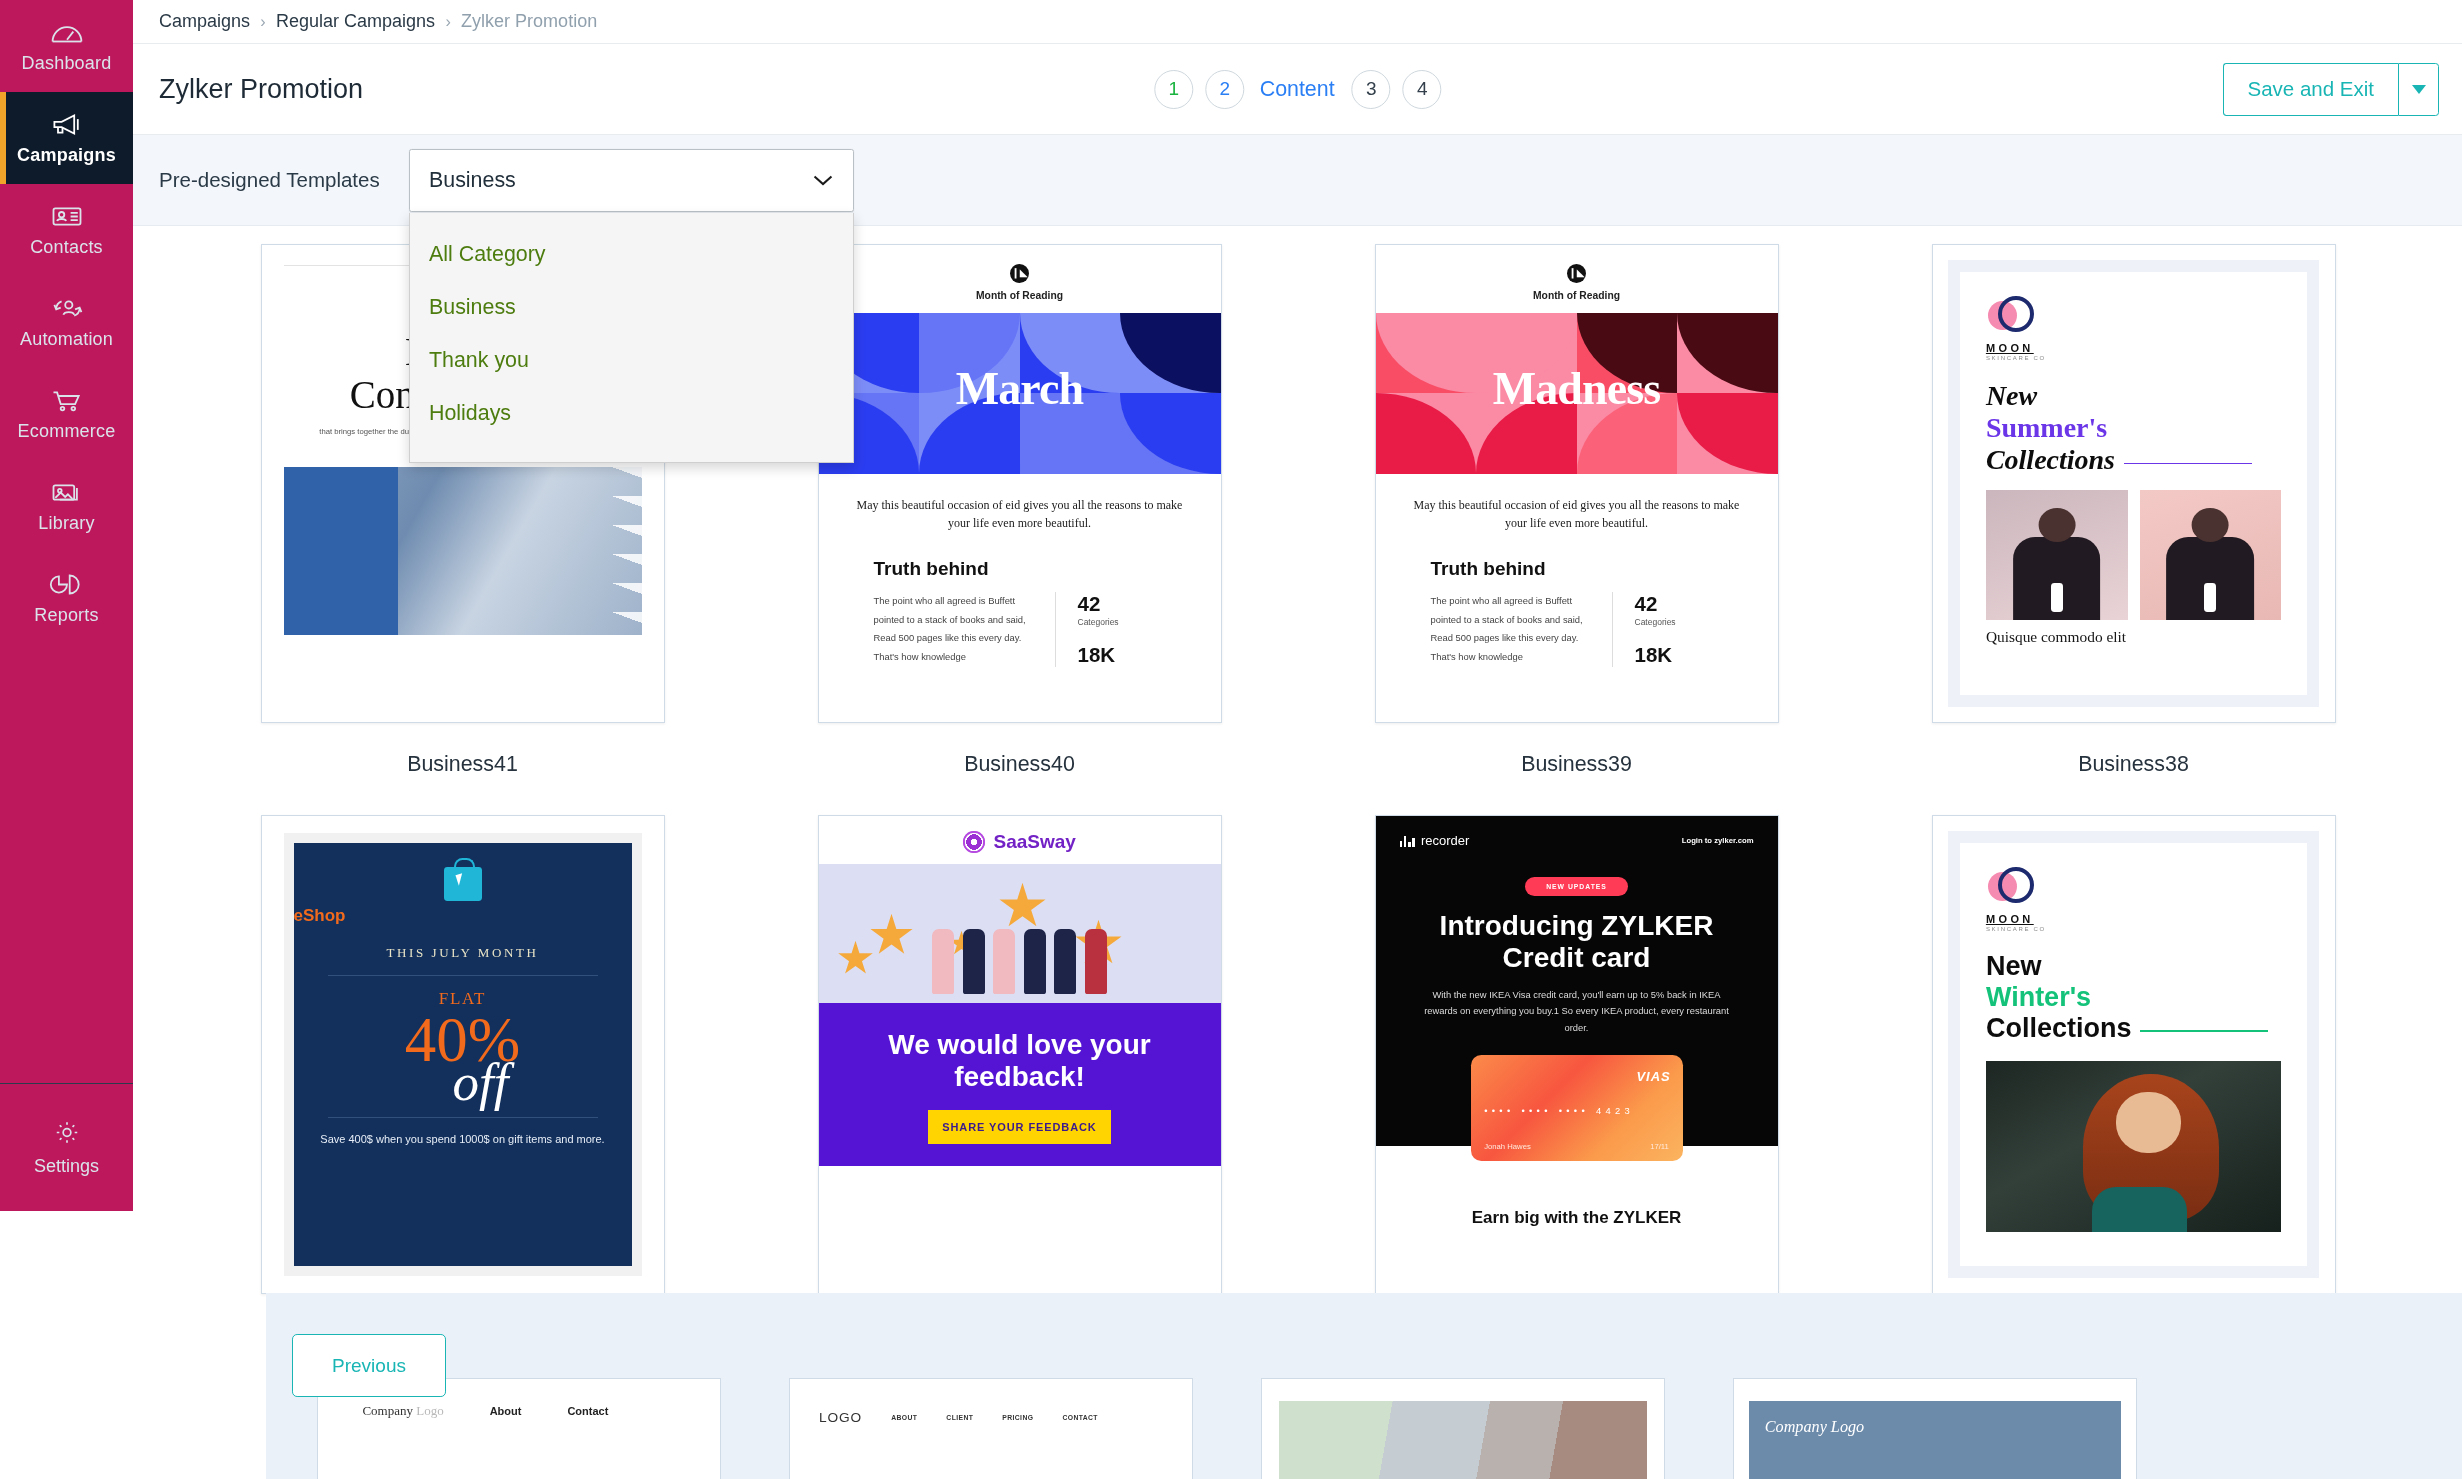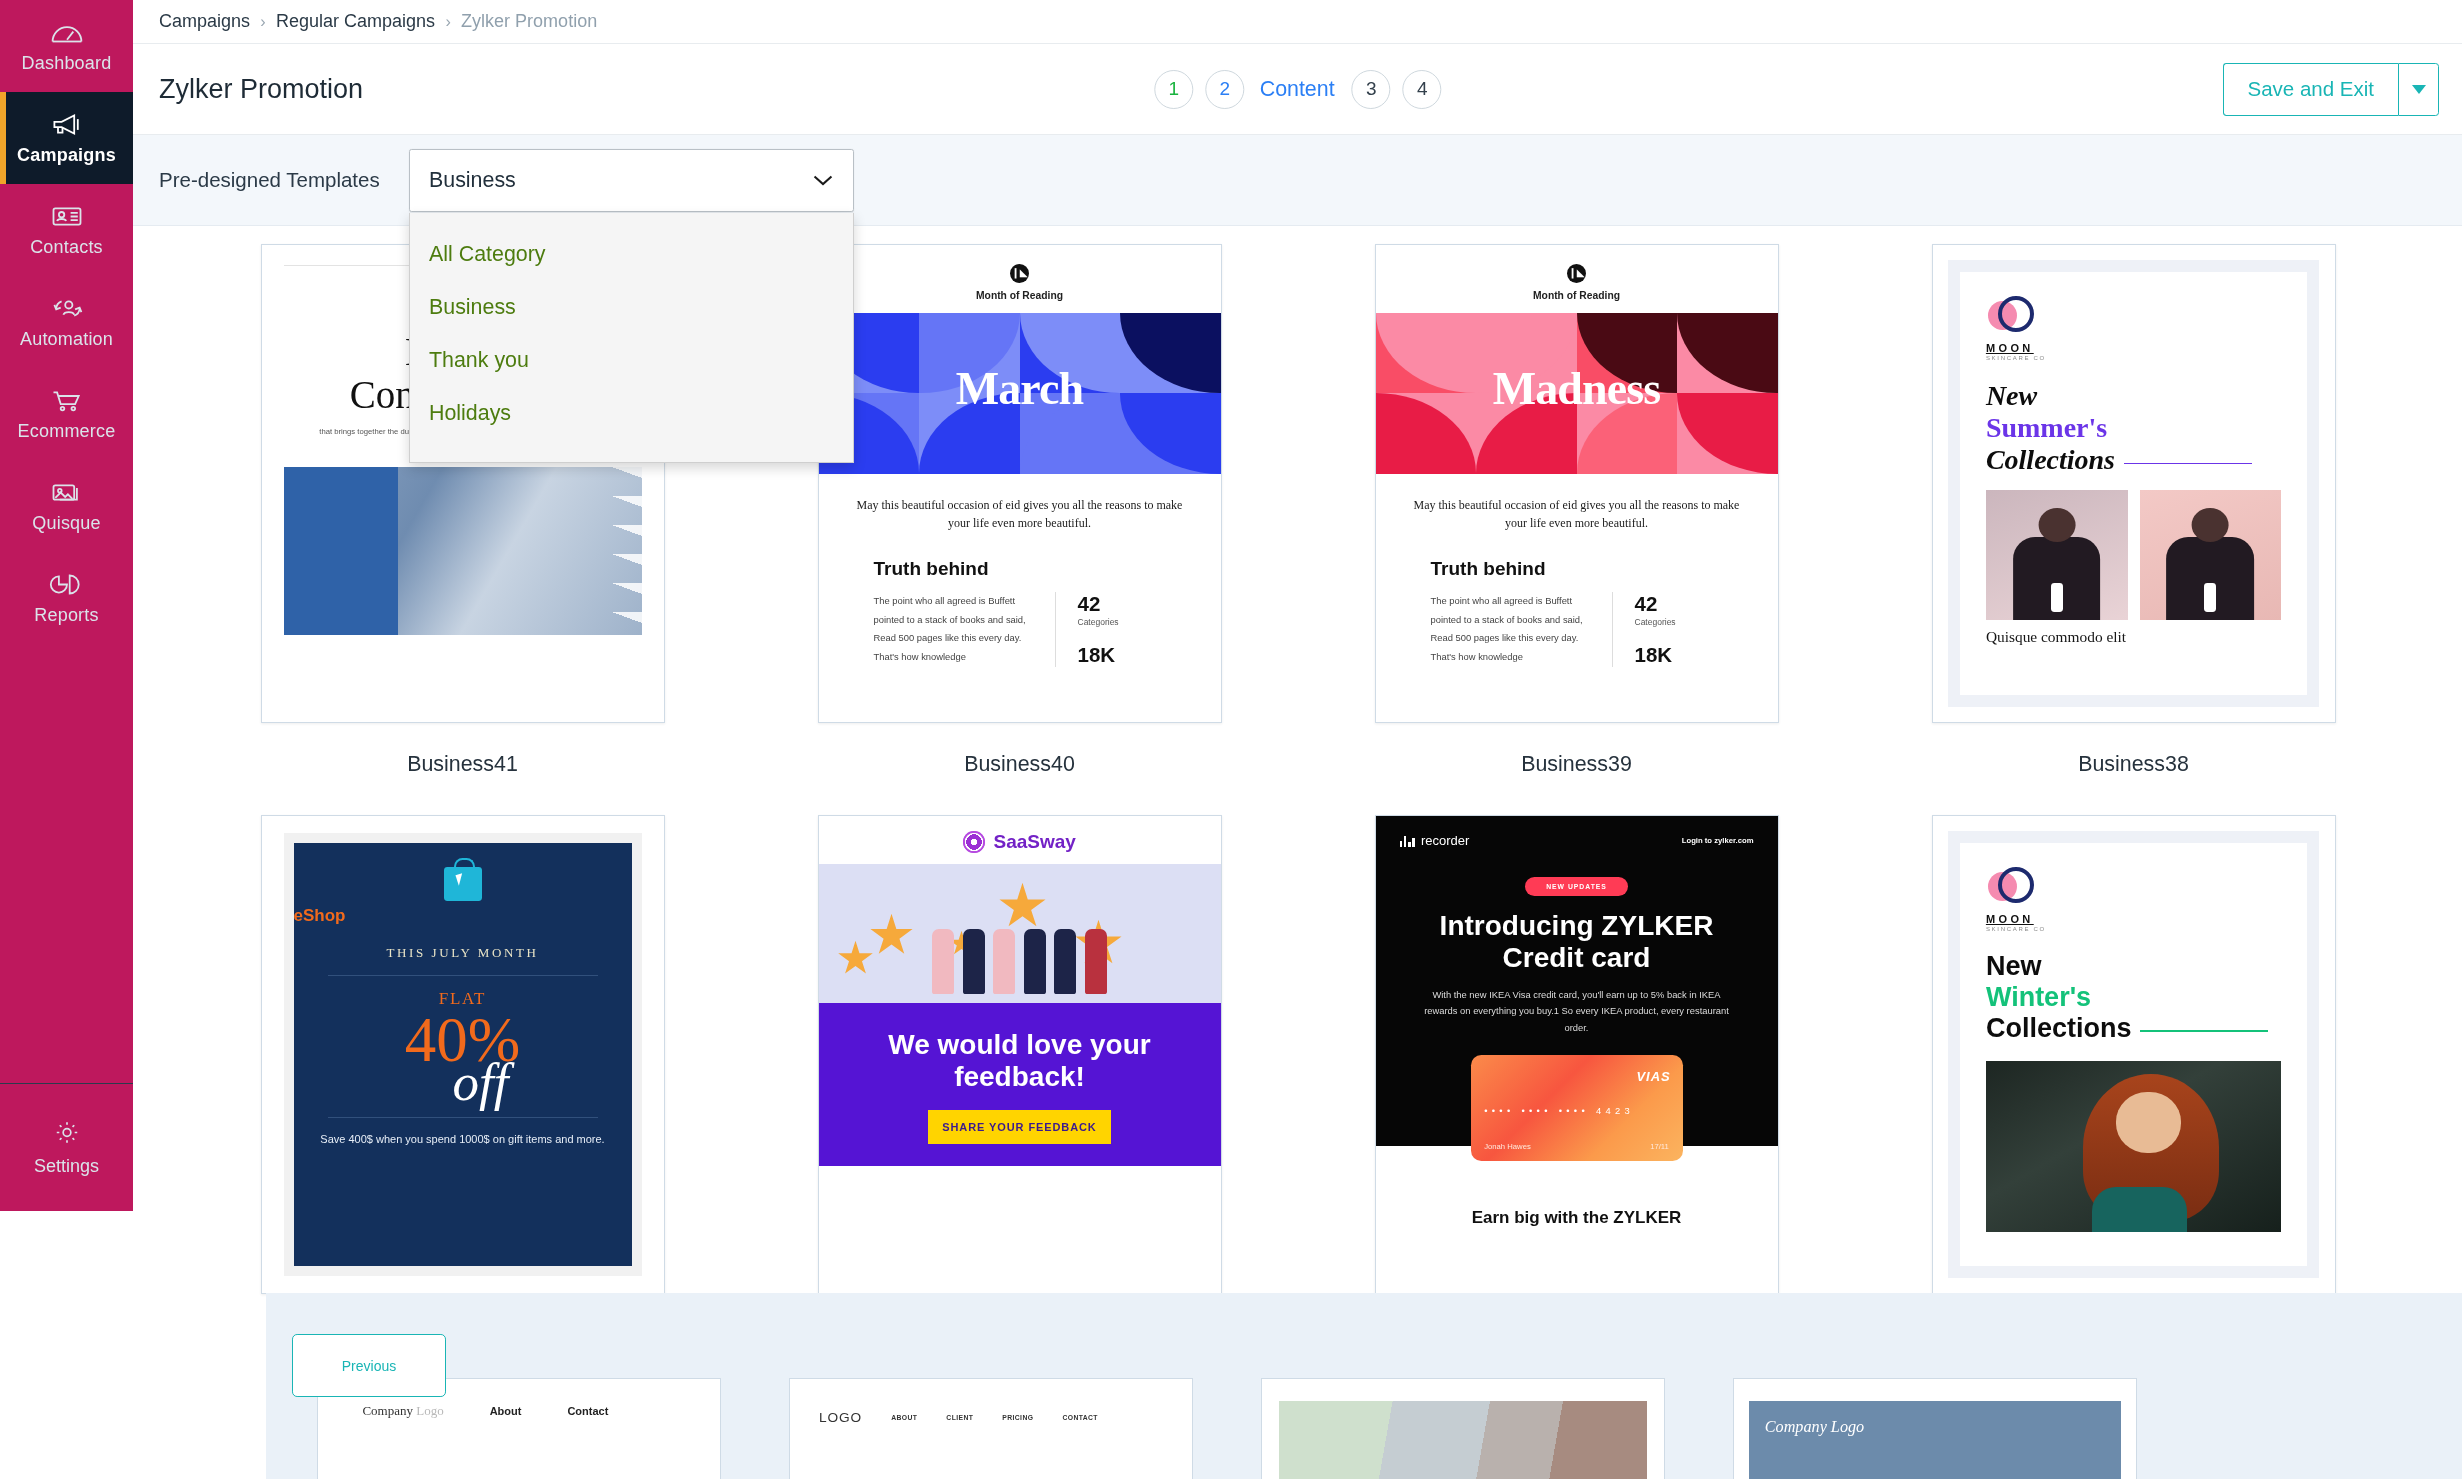--- a/index.html
+++ b/index.html
@@ -146,21 +146,21 @@
 
   
   #bottombar{
     position:absolute; left:133px; right:0; top:1293px; bottom:0;
     background:#eaf1f8; overflow:hidden; z-index:10;
   }
   #prev-btn{
     position:absolute; left:26px; top:41px;
     width:154px; height:63px; background:#fff;
     border:1.7px solid #19b5b5; border-radius:5.1px; color:#19b5b5;
-    font-size:14px; display:flex; align-items:center; justify-content:center;
+    font-size:19px; display:flex; align-items:center; justify-content:center;
     cursor:pointer; z-index:5;
   }
   #row3{
     position:absolute; left:51px; top:85px; display:grid;
     grid-template-columns:repeat(4,472px);
   }
   .tcard3{
     width:404px; height:256px; background:#fff; border:0.9px solid #cfdbe6;
     overflow:hidden; cursor:pointer;
   }
@@ -412,21 +412,21 @@
 
   <div class="nav-item">
     <span class="nav-icon">
       <svg viewBox="0 0 40 28" fill="none" stroke="#dbe3ea" stroke-width="2">
         <rect x="5" y="6" width="23" height="16" rx="2"></rect>
           <path d="M31 9v13H12"></path>
         <circle cx="12" cy="12" r="2"></circle>
           <path d="M7 20l6-6 5 5 3-3 5 5"></path>
       </svg>
     </span>
-    <span class="nav-label">Quisque</span>
+    <span class="nav-label">Library</span>
   </div>
 
   <div class="nav-item">
     <span class="nav-icon">
       <svg viewBox="0 0 40 28" fill="none" stroke="#dbe3ea" stroke-width="2">
         <path d="M20 14a9 9 0 1 1-9-9v9z"></path>
           <path d="M23 4a10 10 0 0 1 0 20z"></path>
       </svg>
     </span>
     <span class="nav-label">Reports</span>

